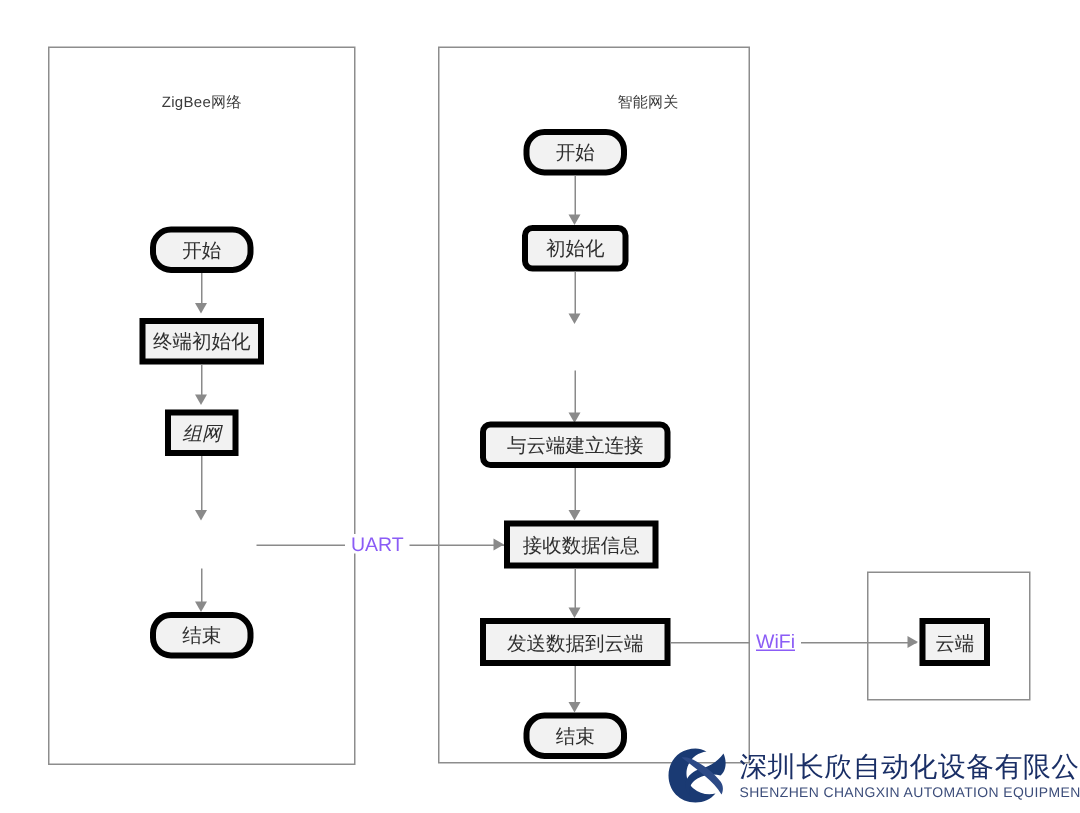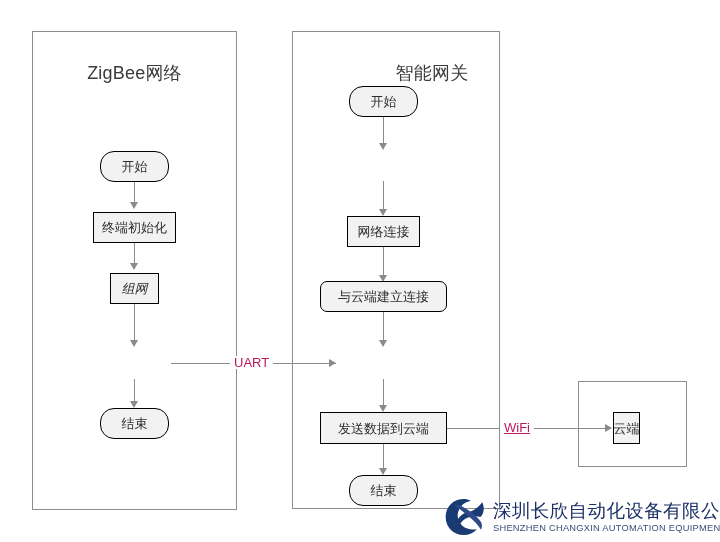--- a/index.html
+++ b/index.html
@@ -23,31 +23,31 @@
   .panel {
     position: absolute;
     border: 1px solid #8d8d8d;
     background: transparent;
     box-sizing: border-box;
   }
   .panel-title {
     position: absolute;
     width: 100%;
     text-align: center;
-    font-size: 18px;
+    font-size: 10px;
     color: #3b3b3b;
     letter-spacing: 0.2px;
     white-space: nowrap;
   }
   
   .node {
     position: absolute;
     box-sizing: border-box;
     background: #f2f2f2;
-    border: 1px solid #000000;
+    border: 4px solid #000000;
     color: #2e2e2e;
     font-size: 13px;
     display: flex;
     align-items: center;
     justify-content: center;
     text-align: center;
     white-space: nowrap;
     line-height: 1;
   }
   .node.terminator { border-radius: 14px; }
@@ -75,21 +75,21 @@
   .arrow-right {
     position: absolute;
     width: 0; height: 0;
     border-top: 4.5px solid transparent;
     border-bottom: 4.5px solid transparent;
     border-left: 7px solid #8a8a8a;
   }
   .edge-label {
     position: absolute;
     font-size: 13px;
-    color: #be185d;
+    color: #8b5cf6;
     background: #ffffff;
     padding: 0 4px;
     white-space: nowrap;
     line-height: 1;
   }
   
   .logo-wrap {
     position: absolute;
     display: flex;
     align-items: center;
@@ -141,46 +141,47 @@
   <div class="edge-label" style="left:230px; top:356px;">UART</div>
   <div class="arrow-right" style="left:329px; top:359px;"></div>
 
   <div class="panel" style="left:292px; top:31px; width:208px; height:478px;"></div>
   <div class="panel-title" style="left:292px; top:61px; width:208px;margin-left:36px;">智能网关</div>
 
   <div class="node terminator" style="left:349px; top:86px; width:69px; height:31px;">开始</div>
   <div class="vline" style="left:383px; top:117px; height:28px;"></div>
   <div class="arrow-down" style="left:379px; top:143px;"></div>
 
+  <div class="node rounded" style="left:348px; top:150px; width:71px; height:31px;">初始化</div>
   <div class="vline" style="left:383px; top:181px; height:30px;"></div>
   <div class="arrow-down" style="left:379px; top:209px;"></div>
 
-  <div class="node process" style="left:347px; top:216px; width:73px; height:31px;">网络连接</div>
   <div class="vline" style="left:383px; top:247px; height:30px;"></div>
   <div class="arrow-down" style="left:379px; top:275px;"></div>
 
   <div class="node rounded" style="left:320px; top:281px; width:127px; height:31px;">与云端建立连接</div>
   <div class="vline" style="left:383px; top:312px; height:30px;"></div>
   <div class="arrow-down" style="left:379px; top:340px;"></div>
 
+  <div class="node process" style="left:336px; top:347px; width:103px; height:32px;">接收数据信息</div>
   <div class="vline" style="left:383px; top:379px; height:28px;"></div>
   <div class="arrow-down" style="left:379px; top:405px;"></div>
 
   <div class="node process" style="left:320px; top:412px; width:127px; height:32px;text-align:center;">发送数据到云端</div>
   <div class="vline" style="left:383px; top:444px; height:26px;"></div>
   <div class="arrow-down" style="left:379px; top:468px;"></div>
 
   <div class="node terminator" style="left:349px; top:475px; width:69px; height:31px;">结束</div>
 
   <div class="hline" style="left:447px; top:428px; width:164px;"></div>
   <div class="edge-label" style="left:500px; top:421px;text-decoration:underline;">WiFi</div>
   <div class="arrow-right" style="left:605px; top:424px;"></div>
 
   <div class="panel" style="left:578px; top:381px; width:109px; height:86px;"></div>
-  <div class="node process" style="left:613px; top:412px; width:27px; height:32px;">云端</div>
+  <div class="node process" style="left:613px; top:412px; width:47px; height:32px;">云端</div>
 
   <div class="logo-wrap" style="left:443px; top:497px;">
     <svg class="logo-mark" viewBox="0 0 64 60" xmlns="http://www.w3.org/2000/svg">
       <path d="M30 3 C14 3 3 15 3 30 C3 45 14 57 30 57 C38 57 45 54 50 48
                C42 50 34 48 28 43 C21 37 19 27 23 19 C26 12 33 7 41 6
                C37 4 34 3 30 3 Z" fill="#1a3a73"></path>
       <path d="M58 8 C52 16 44 21 36 23 C28 25 22 30 20 37
                C19 42 21 47 25 51 C22 44 25 37 32 33
                C39 29 48 28 55 30 C60 26 62 17 58 8 Z" fill="#1a3a73"></path>
       <path d="M16 12 C24 18 32 24 40 31 C46 36 52 42 56 49

